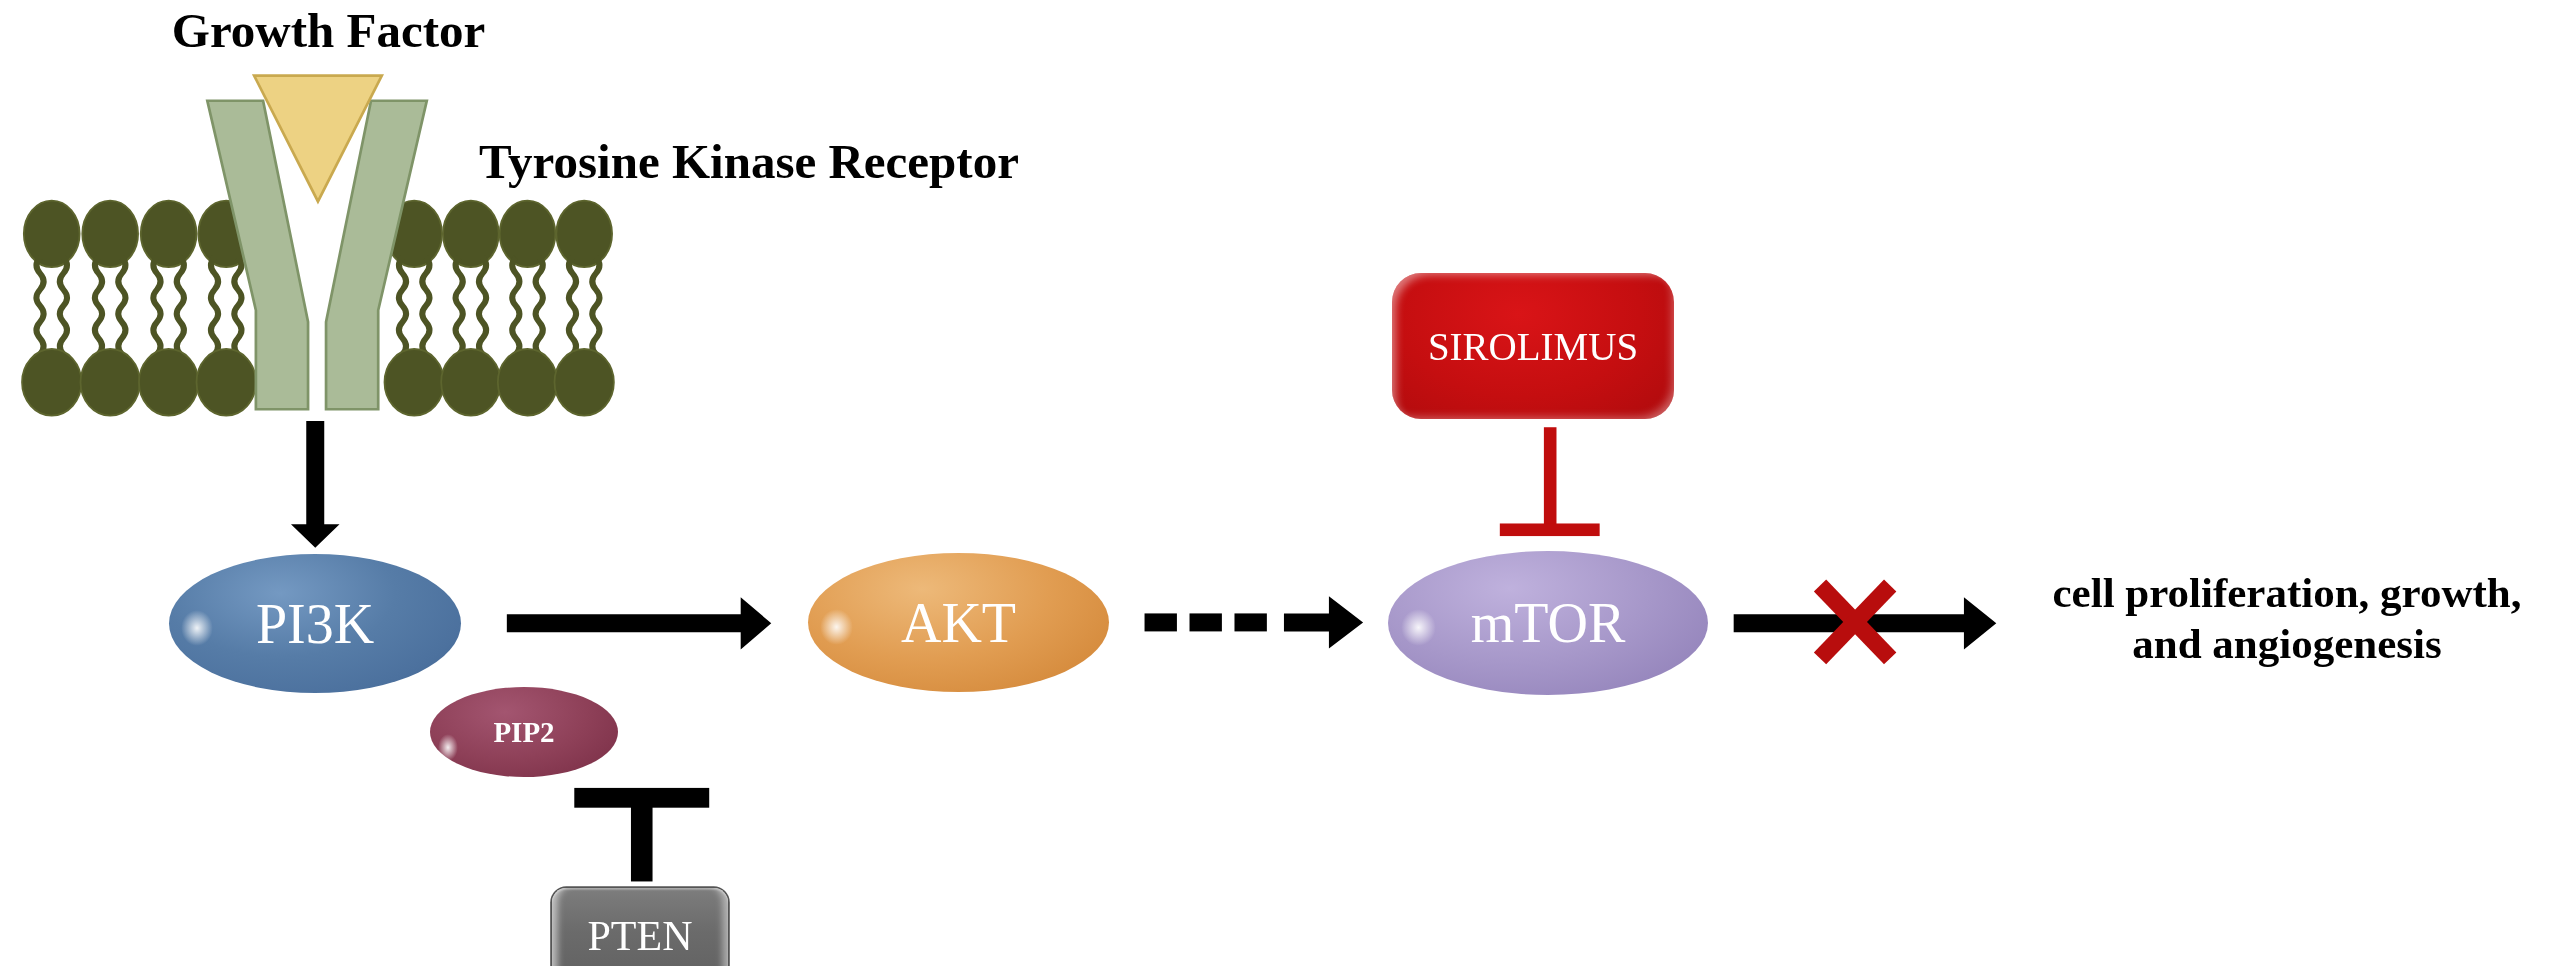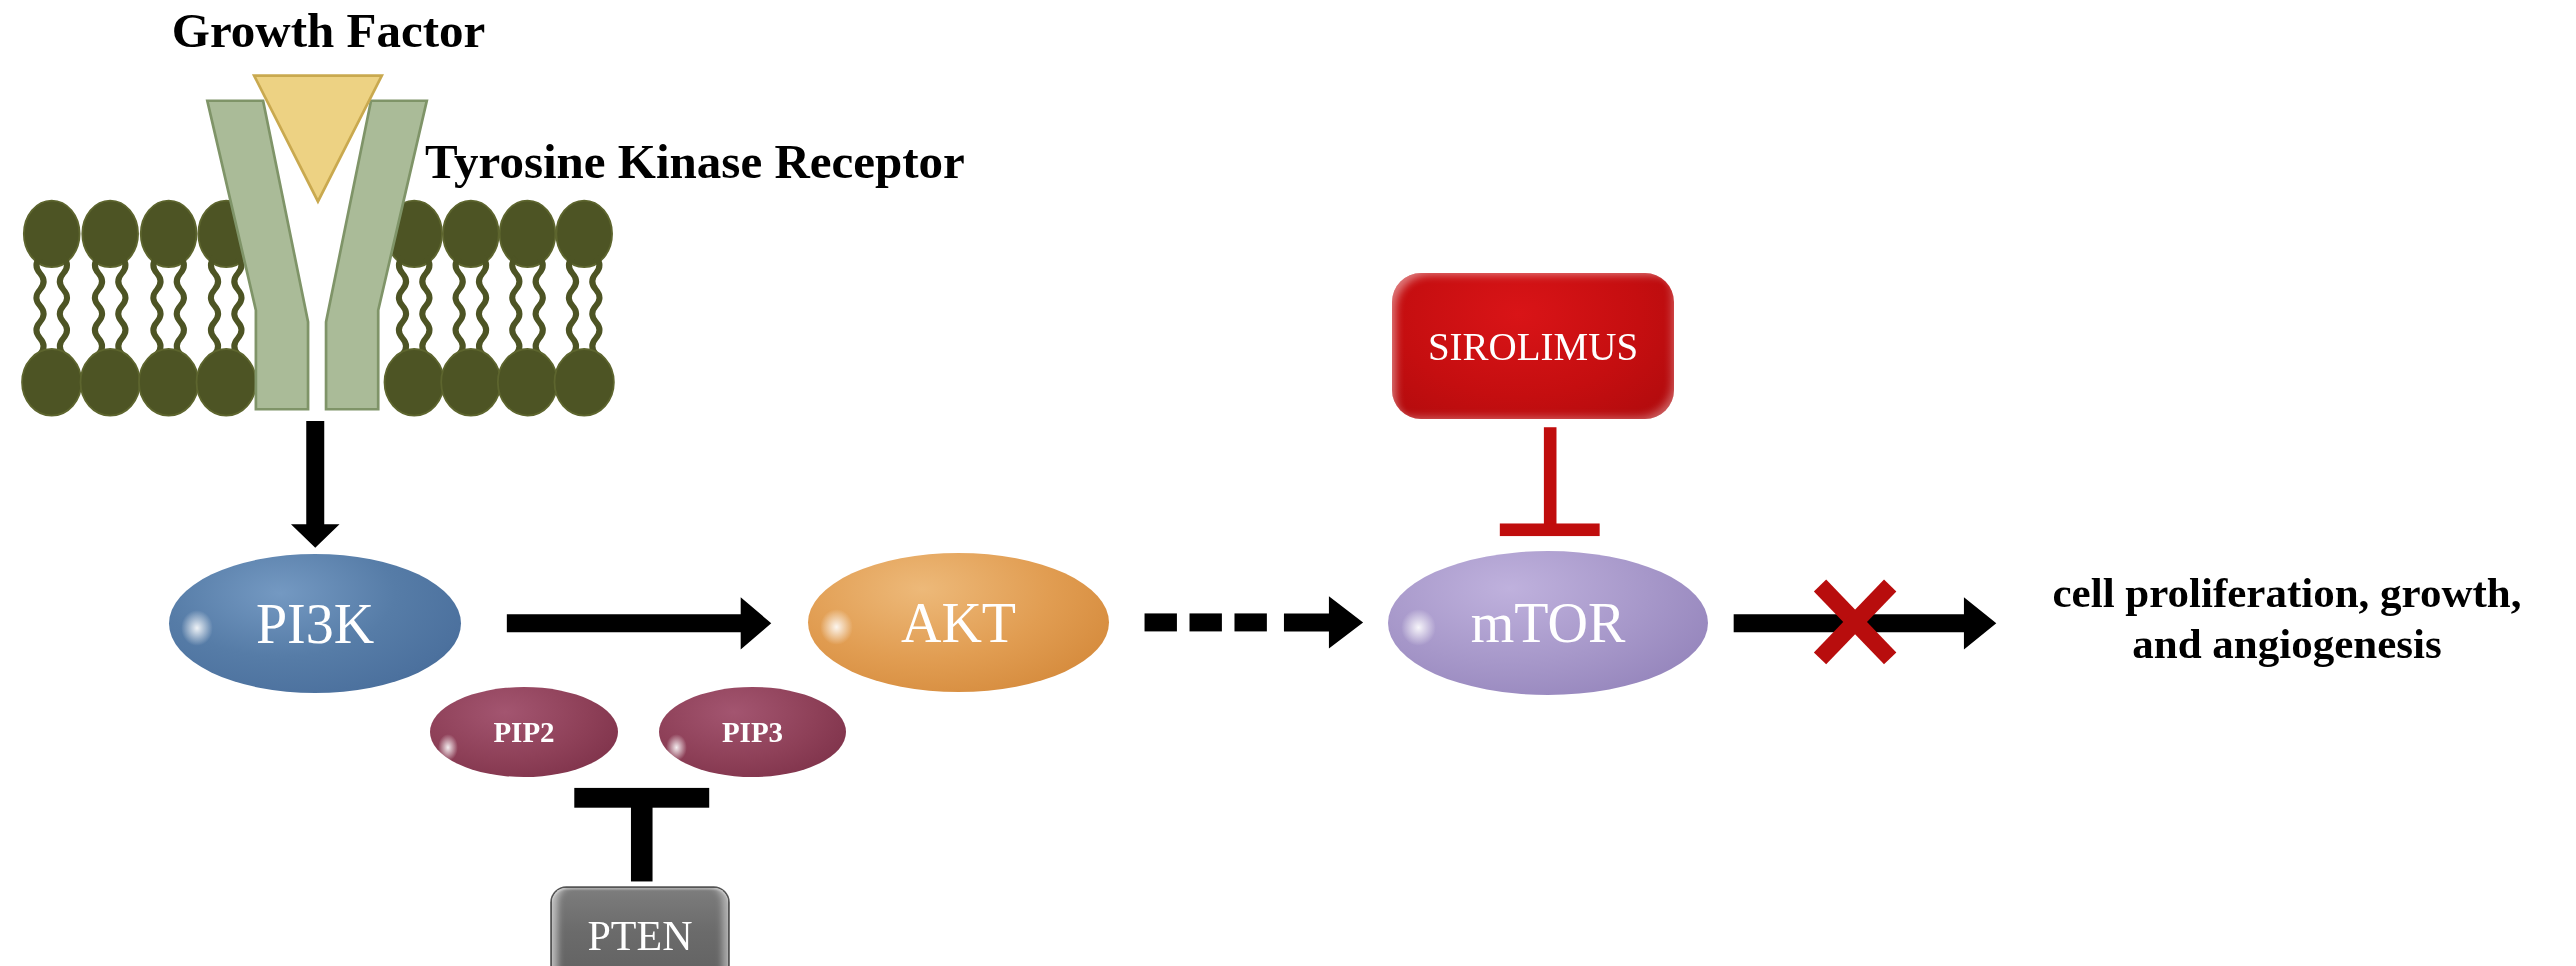--- a/index.html
+++ b/index.html
@@ -1,21 +1,21 @@
 <!DOCTYPE html>
 <html style="font-size:14.4px"><head>
 <meta charset="utf-8">
 <style>
   html,body{margin:0;padding:0;background:#ffffff;}
   #stage{position:relative;width:2576px;height:966px;background:#ffffff;overflow:hidden;
          font-family:"Liberation Serif","DejaVu Serif",serif;}
   svg.layer{position:absolute;left:0;top:0;}
   .blacklabel{position:absolute;color:#000;font-weight:700;letter-spacing:0px;}
   .gf{left:144px;top:1.8px;width:369px;font-size:49px;text-align:center;}
-  .tkr{left:425px;top:133px;width:648px;font-size:49px;text-align:left;}
+  .tkr{left:425px;top:133px;width:648px;font-size:49px;text-align:center;}
   .outcome{left:2001px;top:567px;width:572px;font-size:43px;line-height:51px;text-align:center;}
   .node{position:absolute;display:flex;align-items:center;justify-content:center;
         color:#fff;border-radius:50%;}
   .node .shine{position:absolute;left:4%;top:40%;width:11%;height:26%;border-radius:50%;
         background:radial-gradient(ellipse at center,rgba(255,255,255,.9) 0%,rgba(255,255,255,0) 70%);}
   .pi3k{left:169px;top:554px;width:292px;height:139px;font-size:56px;
         background:radial-gradient(ellipse at 38% 28%,#7499c2 0%,#567c a7 0,#567ca7 45%,#4c719e 75%,#40628d 100%);
         background:radial-gradient(ellipse at 38% 28%,#7499c2 0%,#567ca7 45%,#4c719e 75%,#40628d 100%);font-family:Liberation Serif, serif;}
   .akt{left:808px;top:553px;width:301px;height:139px;font-size:56px;
         background:radial-gradient(ellipse at 38% 26%,#edb979 0%,#e19d52 48%,#d68c3e 80%,#c97f33 100%);}
@@ -113,24 +113,20 @@
   <div class="node mtor">
     <span class="shine"></span>
     <span>mTOR</span>
   </div>
 
   <div class="node pip pip2">
     <span class="shine"></span>
     <span>PIP2</span>
   </div>
 
-  <div class="node pip pip3">
-    <span class="shine"></span>
-    <span>PIP3</span>
-  </div>
 
   <div class="box pten">
     <span>PTEN</span>
   </div>
 
   <div class="box sirolimus">
     <span>SIROLIMUS</span>
   </div>
 
   <div class="blacklabel outcome">

